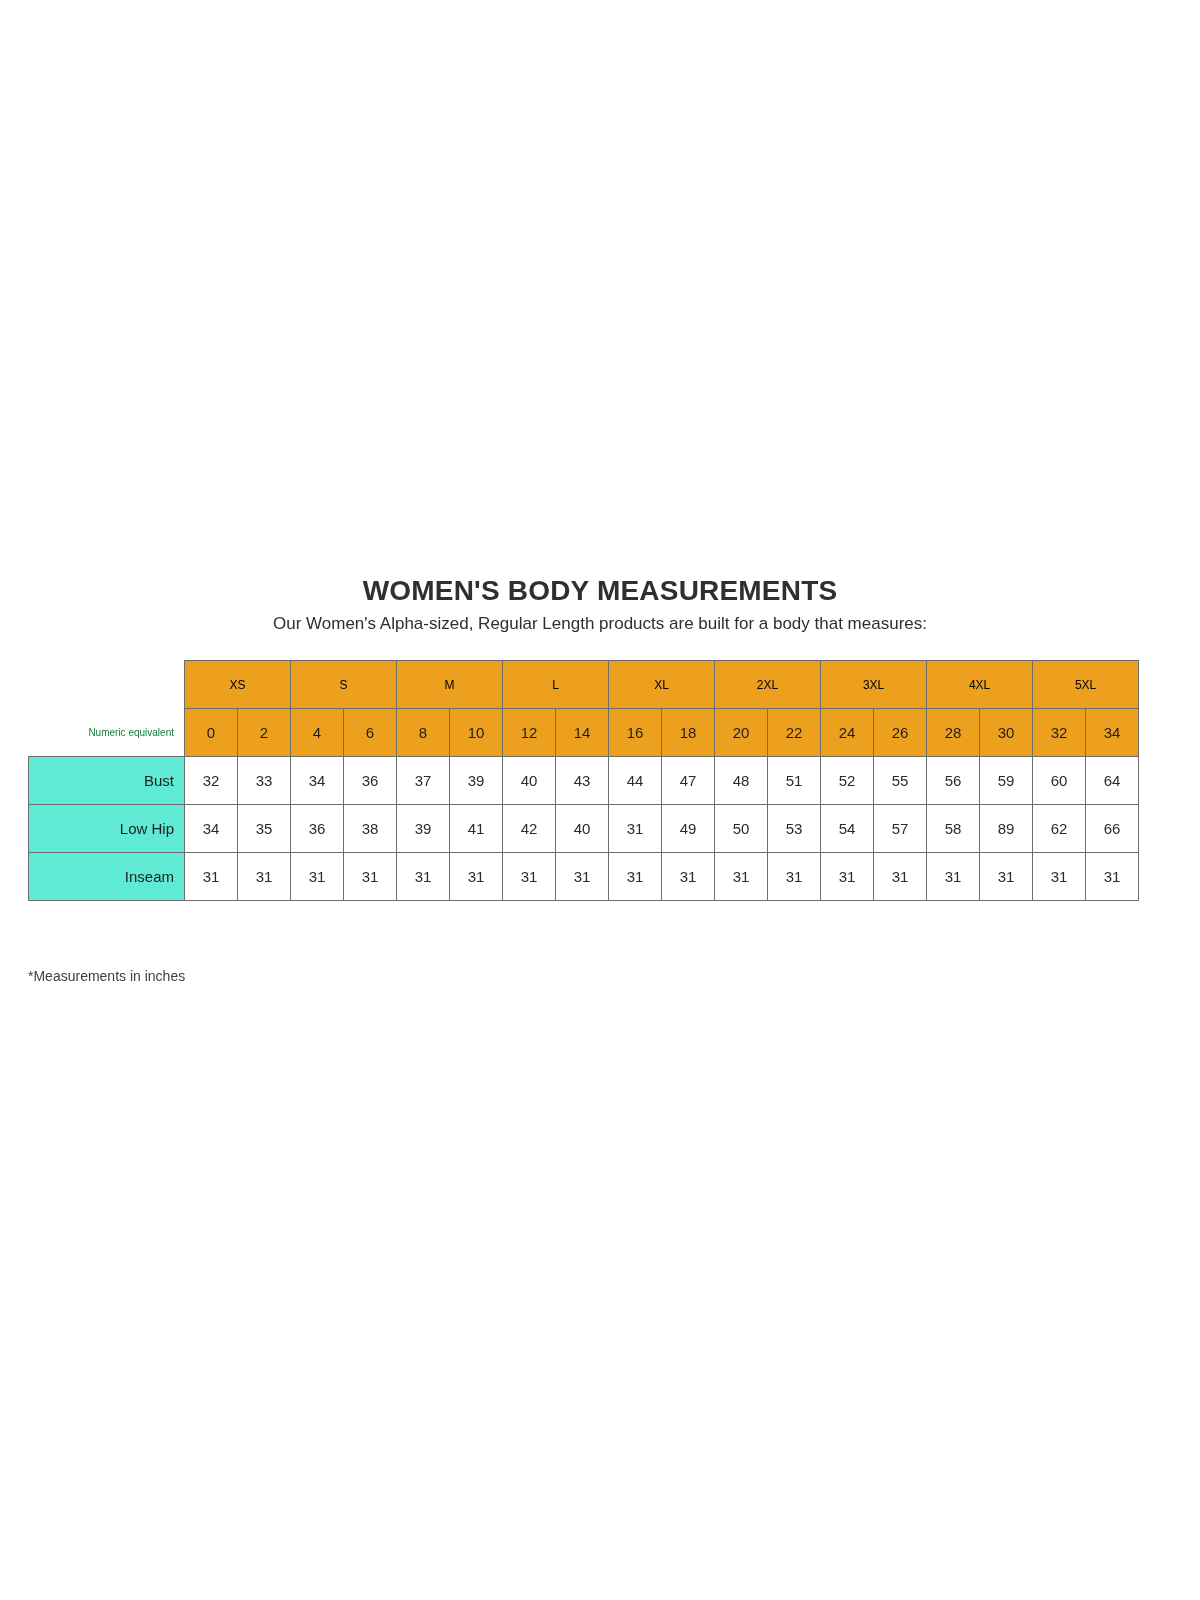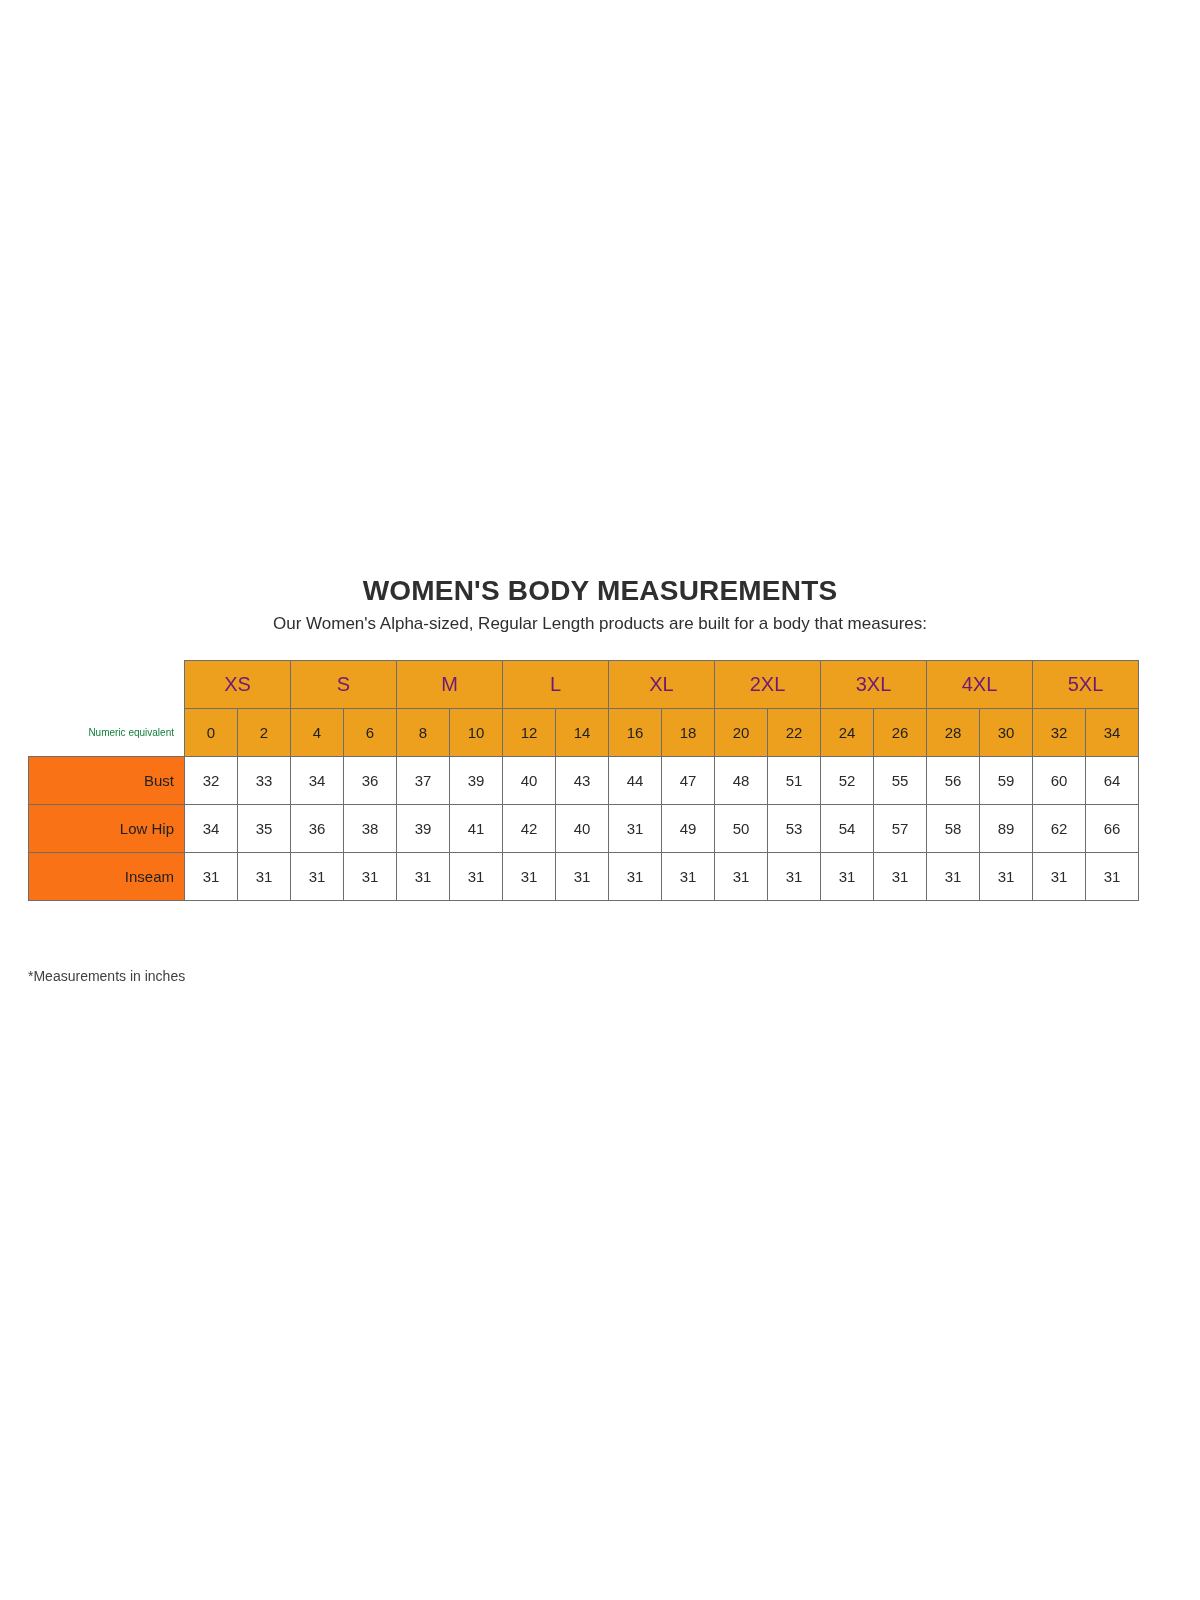--- a/index.html
+++ b/index.html
@@ -72,21 +72,21 @@
     text-align: center;
     vertical-align: middle;
     box-sizing: border-box;
   }
 
   
   col.label-col { width: 156px; }
   col.data-col  { width: 53px; }
 
   .rowlabel {
-    background: #f97316;
+    background: #5eead4;
     color: #1f1f1f;
     text-align: right !important;
     font-weight: bold;
     font-size: 15px;
     padding-right: 10px !important;
   }
 
   .rowlabel-plain {
     background: #ffffff;
     border: none !important;
@@ -97,23 +97,23 @@
     padding-right: 10px !important;
   }
 
   .corner-blank {
     background: #ffffff;
     border: none !important;
   }
 
   .size-head {
     background: #eda01e;
-    color: #701a75;
-    font-weight: bold;
-    font-size: 20px;
+    color: #000000;
+    font-weight: bold;
+    font-size: 12px;
     margin-top: 36px;
   }
 
   .numeric-cell {
     background: #eda01e;
     color: #1f1f1f;
     font-weight: bold;
     font-size: 15px;
   }
 

